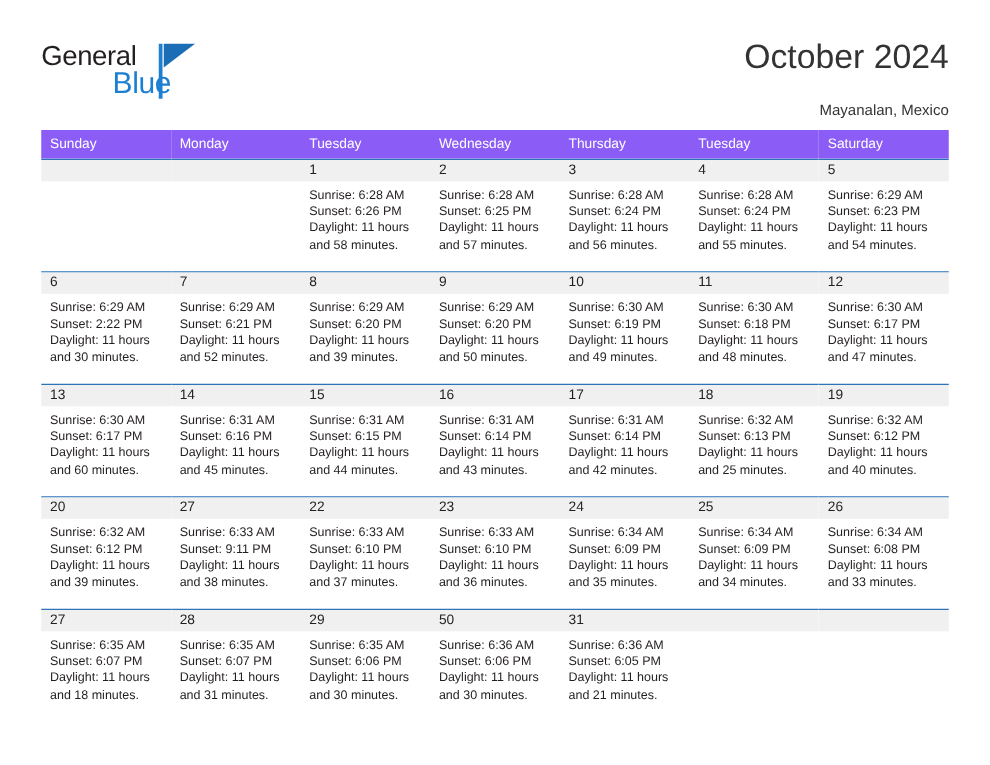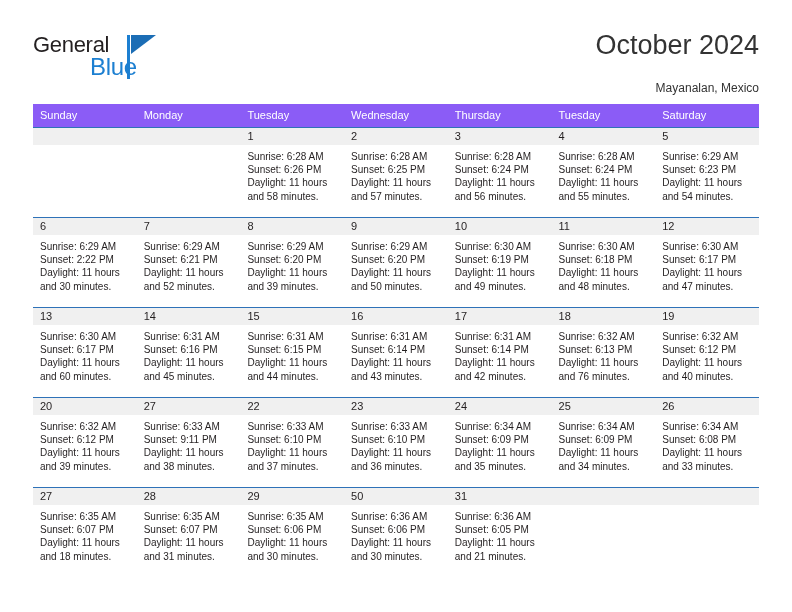--- a/index.html
+++ b/index.html
@@ -385,21 +385,21 @@
               </div>
             </div>
           </td>
           <td>
             <div class="cell">
               <div class="cell-date">18</div>
               <div class="cell-body">
                 <div>Sunrise: 6:32 AM</div>
                 <div>Sunset: 6:13 PM</div>
                 <div>Daylight: 11 hours</div>
-                <div>and 76 minutes.</div>
+                <div>and 25 minutes.</div>
               </div>
             </div>
           </td>
           <td>
             <div class="cell">
               <div class="cell-date">19</div>
               <div class="cell-body">
                 <div>Sunrise: 6:32 AM</div>
                 <div>Sunset: 6:12 PM</div>
                 <div>Daylight: 11 hours</div>

